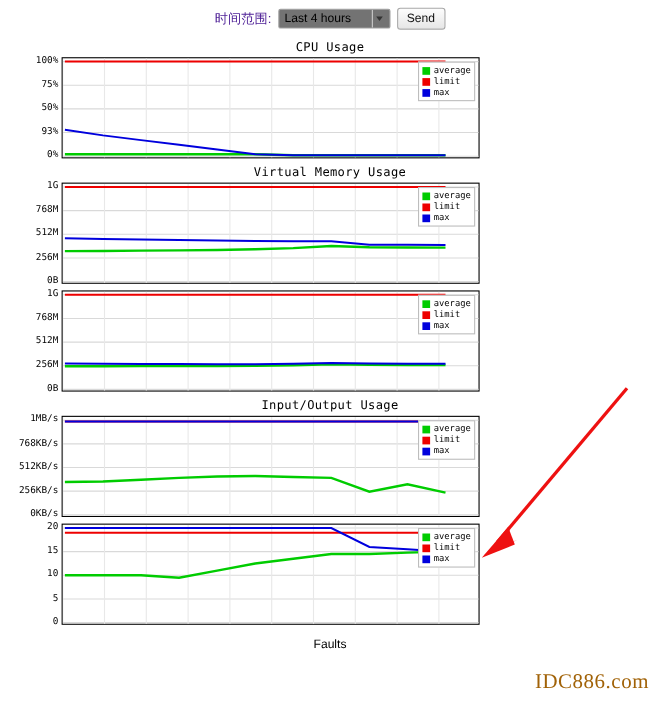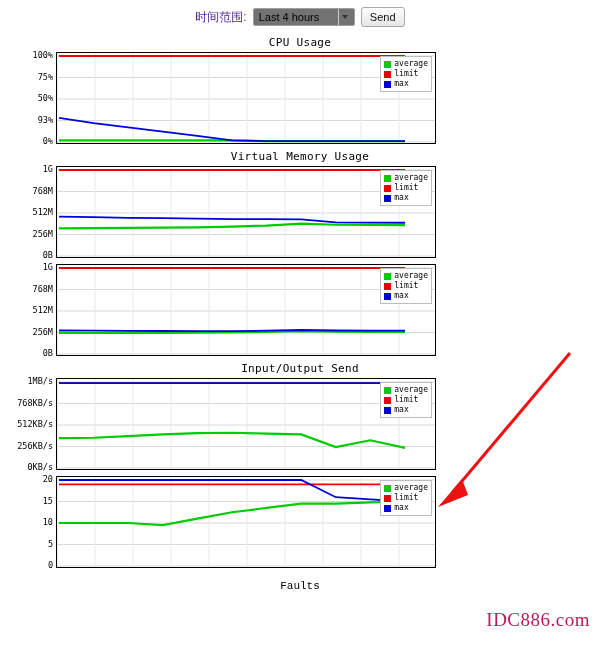--- a/index.html
+++ b/index.html
@@ -120,35 +120,35 @@
   }
   .legend div{display:flex;align-items:center;gap:3px;}
   .legend i{
     width:7px;height:7px;display:inline-block;
   }
   .watermark{
     position:absolute;
     right:10px;
     bottom:18px;
     text-align:center;
-    color:#be185d;
+    color:#a16207;
     font-family:"Liberation Serif",serif;
     pointer-events:none;
   }
   .watermark .wm1{font-size:19px;letter-spacing:0.5px;}
   .watermark .wm2{font-size:15px;margin-top:2px;}
   .arrow-annot{
     position:absolute;
     left:430px;
     top:345px;
     width:150px;height:165px;
     pointer-events:none;
   }
   .truncated{
-    font-family:Liberation Mono, monospace;
+    font-family:Liberation Sans, sans-serif;
     font-size:11px;
     text-align:center;
     margin-top:12px;
   }
 </style>
 </head>
 <body>
 
 <div class="toolbar">
   <span class="toolbar-label">时间范围:</span>
@@ -300,21 +300,21 @@
             </div>
             <div>
               <i style="background: rgb(0, 0, 221);"></i>
               <span>max</span>
             </div>
           </div>
         </div>
       </div>
     </div>
     <div class="chart-block">
-      <div class="chart-title">Input/Output Send</div>
+      <div class="chart-title">Input/Output Usage</div>
       <div class="plot-row">
         <div class="yaxis">
           <span style="top: 89px;">0KB/s</span>
           <span style="top: 67.5px;">256KB/s</span>
           <span style="top: 46px;">512KB/s</span>
           <span style="top: 24.5px;">768KB/s</span>
           <span style="top: 3px;">1MB/s</span>
         </div>
         <div class="plot">
           <svg width="380" height="92" viewBox="0 0 380 92">

